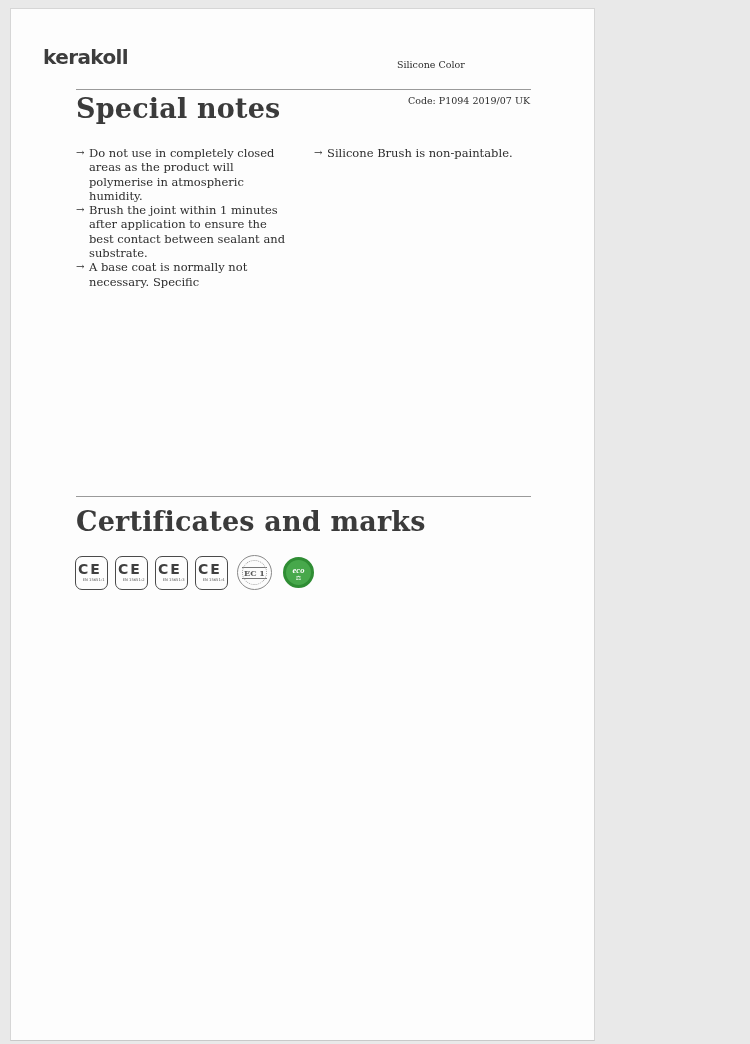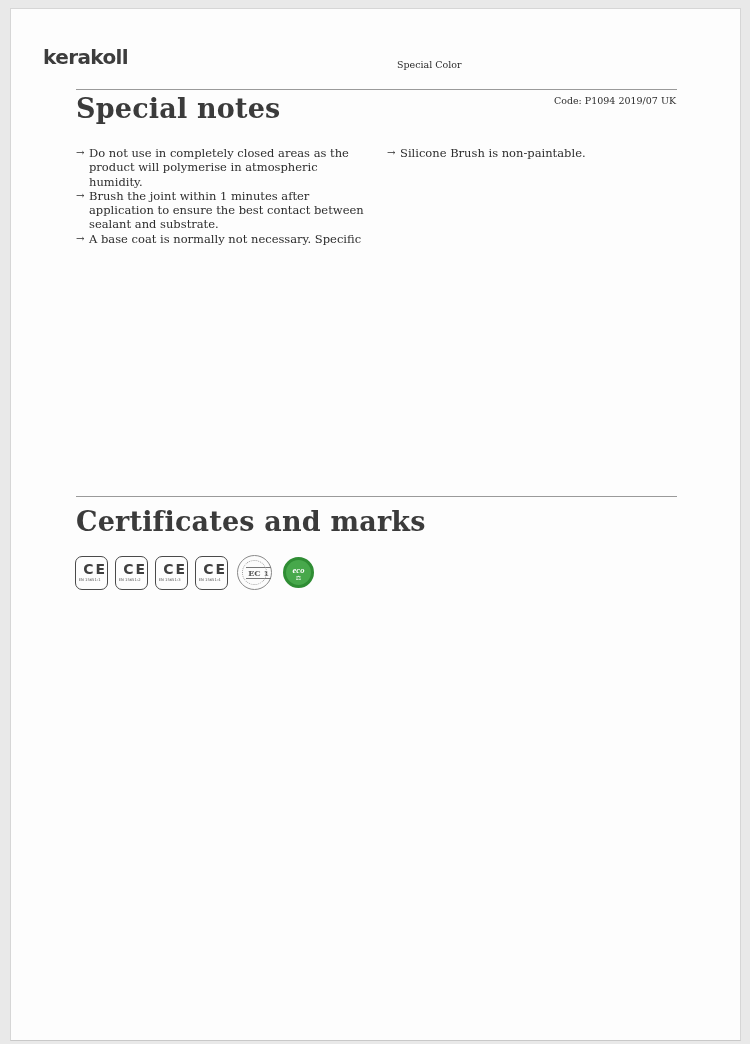--- a/index.html
+++ b/index.html
@@ -6,21 +6,21 @@
   html, body { width: 750px; height: 1044px; }
   body {
     background: #e9e9e9;
     font-family: "DejaVu Serif", "Liberation Serif", serif;
     position: relative;
     overflow: hidden;
   }
   .page {
     position: absolute;
     left: 10px; top: 8px;
-    width: 731px; height: 1033px;
+    width: 585px; height: 1033px;
     background: #fdfdfd;
     border: 1px solid #d6d6d6;
     border-bottom-color: #c9c9c9;
   }
   
   .logo {
     position: absolute; left: 32px; top: 36px;
     font-family: "DejaVu Sans", "Liberation Sans", sans-serif;
     font-weight: bold;
     font-size: 20px;
@@ -70,21 +70,21 @@
   
   .marks {
     position: absolute; left: 64px; top: 546px;
     display: flex; align-items: center; gap: 7px;
   }
   .ce-badge {
     width: 33px; height: 34px;
     border: 1.6px solid #4a4a4a;
     border-radius: 7px;
     display: flex; flex-direction: column;
-    align-items: flex-end; justify-content: center;
+    align-items: flex-start; justify-content: center;
     background: #fdfdfd;
   }
   .ce-text {
     font-family: "DejaVu Sans", sans-serif;
     font-weight: bold;
     font-size: 14px; line-height: 15px;
     letter-spacing: 2px;
     color: #3f3f3f;
     margin-left: 2px;
   }
@@ -93,21 +93,21 @@
     font-size: 6px; line-height: 6px;
     color: #555;
     transform: scale(0.62);
     white-space: nowrap;
   }
   .ec1-badge {
     width: 35px; height: 35px;
     border: 1px solid #8a8a8a;
     border-radius: 50%;
     position: relative;
-    display: flex; align-items: center; justify-content: flex-end;
+    display: flex; align-items: center; justify-content: center;
     background: #fcfcfc;
     margin-left: 2px;
   }
   .ec1-badge::before {
     content: "";
     position: absolute; inset: 4px;
     border: 1px dotted #9d9d9d;
     border-radius: 50%;
   }
   .ec1-text {
@@ -141,21 +141,21 @@
     font-size: 6px; line-height: 5px;
     color: #ffffff;
   }
 </style>
 </head>
 <body>
 
 <div class="page">
 
   <div class="logo">kerakoll</div>
-  <div class="hdr-product">Special Color</div>
+  <div class="hdr-product">Silicone Color</div>
   <div class="hdr-code">Code: P1094 2019/07 UK</div>
   <div class="rule rule-1"></div>
 
   <div class="section-title title-notes">Special notes</div>
 
   <div class="notes">
     <div class="col">
       <div class="note">
         <span class="arr">→</span>
         <span>Do not use in completely closed areas as the product will polymerise in atmospheric humidity.</span>

